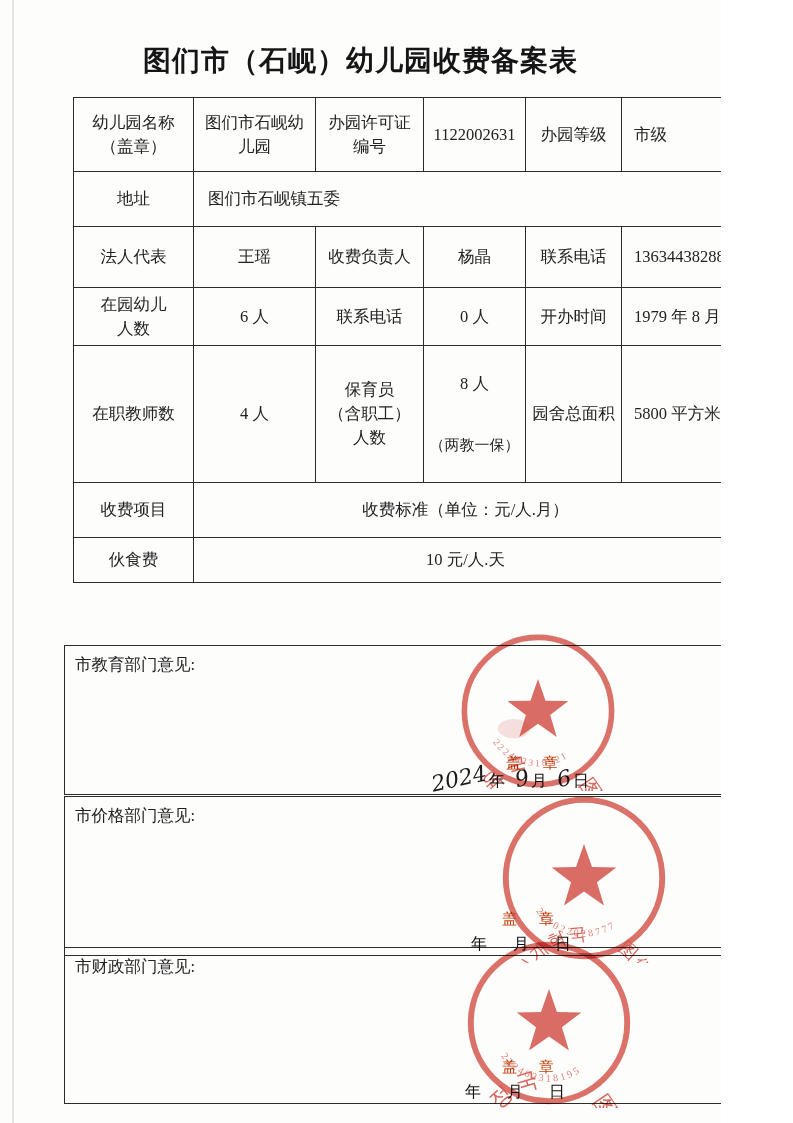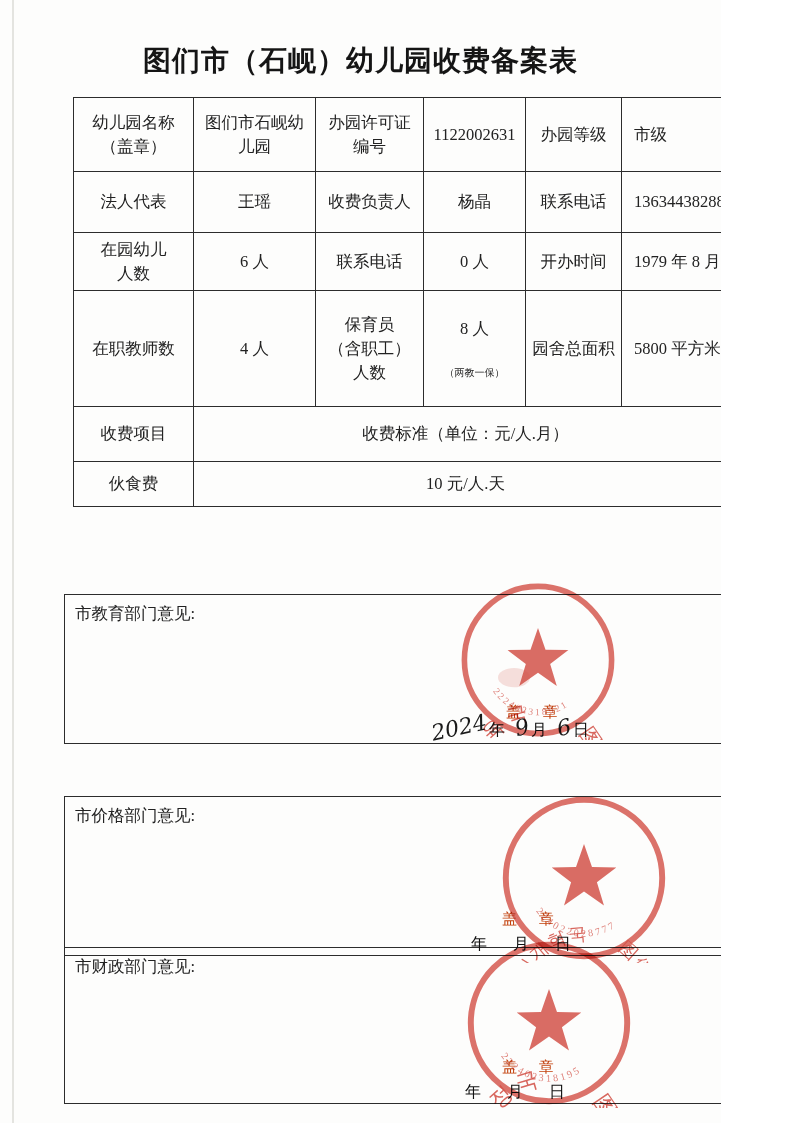--- a/index.html
+++ b/index.html
@@ -23,24 +23,24 @@
   }
   .fee-table td {
     border:1.7px solid #2c2c2c;
     text-align:center; vertical-align:middle;
     font-size:16.5px; line-height:1.45;
     white-space:pre-line; padding:2px 4px;
     color:#222;
   }
   .fee-table td.left { text-align:left; padding-left:12px; }
   .fee-table td.addr { text-align:left; padding-left:14px; }
-  .small-note { font-size:10px; margin-top:1px; }
+  .small-note { font-size:15px; margin-top:15px; }
 
   .opinion-box { position:absolute; left:64px; width:676px; border:1.7px solid #2c2c2c; background:transparent; }
-  .box-edu { top:594px; height:148px;text-align:center; }
+  .box-edu { top:645px; height:148px;text-align:center; }
   .box-price { top:796px; height:158px;text-align:center; }
   .box-fin { top:947px; height:155px; }
   .opinion-label { position:absolute; left:10px; top:8px; font-size:16.5px; color:#222; }
 
   .seal-caption { position:absolute; font-size:15px; letter-spacing:9px; color:#c2410c; z-index:3; white-space:nowrap; }
   .date-line { position:absolute; font-size:16px; color:#111; z-index:3; white-space:nowrap; }
   .date-line .unit { display:inline-block; }
   .hand {
     display:inline-block; font-style:italic; font-size:22px;
     font-family:"DejaVu Serif",serif; color:#1a1a1a;
@@ -74,20 +74,24 @@
       <tr style="height:74px">
         <td>幼儿园名称
 （盖章）</td>
         <td>图们市石岘幼
 儿园</td>
         <td>办园许可证
 编号</td>
         <td>1122002631</td>
         <td>办园等级</td>
         <td class="left">市级</td>
+      </tr>
+      <tr style="height:55px">
+        <td>地址</td>
+        <td class="addr" colspan="5">图们市石岘镇五委</td>
       </tr>
       <tr style="height:61px">
         <td>法人代表</td>
         <td>王瑶</td>
         <td>收费负责人</td>
         <td>杨晶</td>
         <td>联系电话</td>
         <td class="left">13634438288</td>
       </tr>
       <tr style="height:58px">

